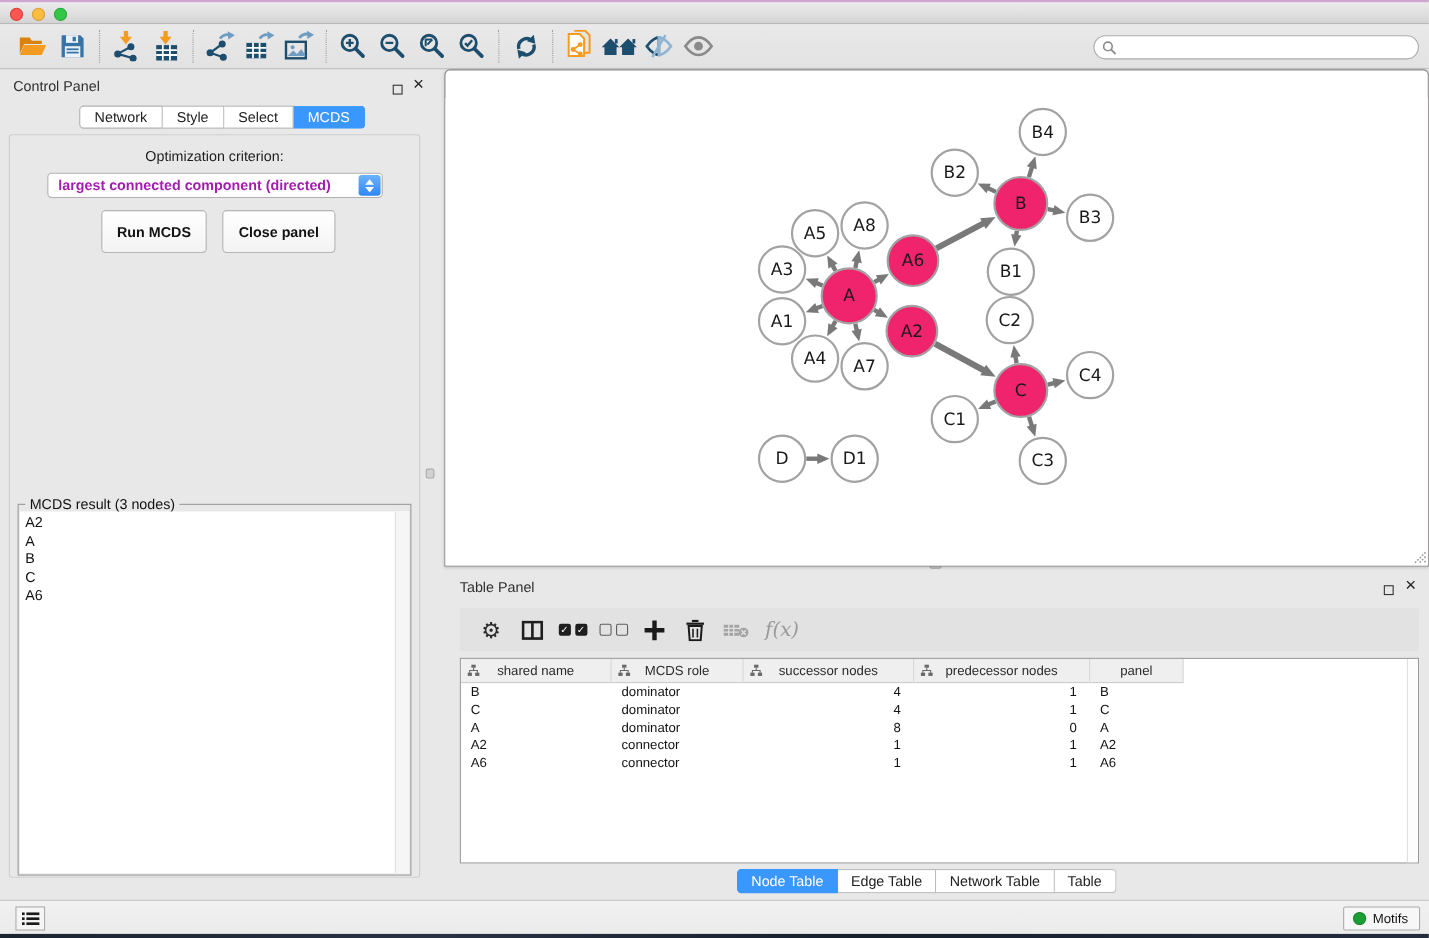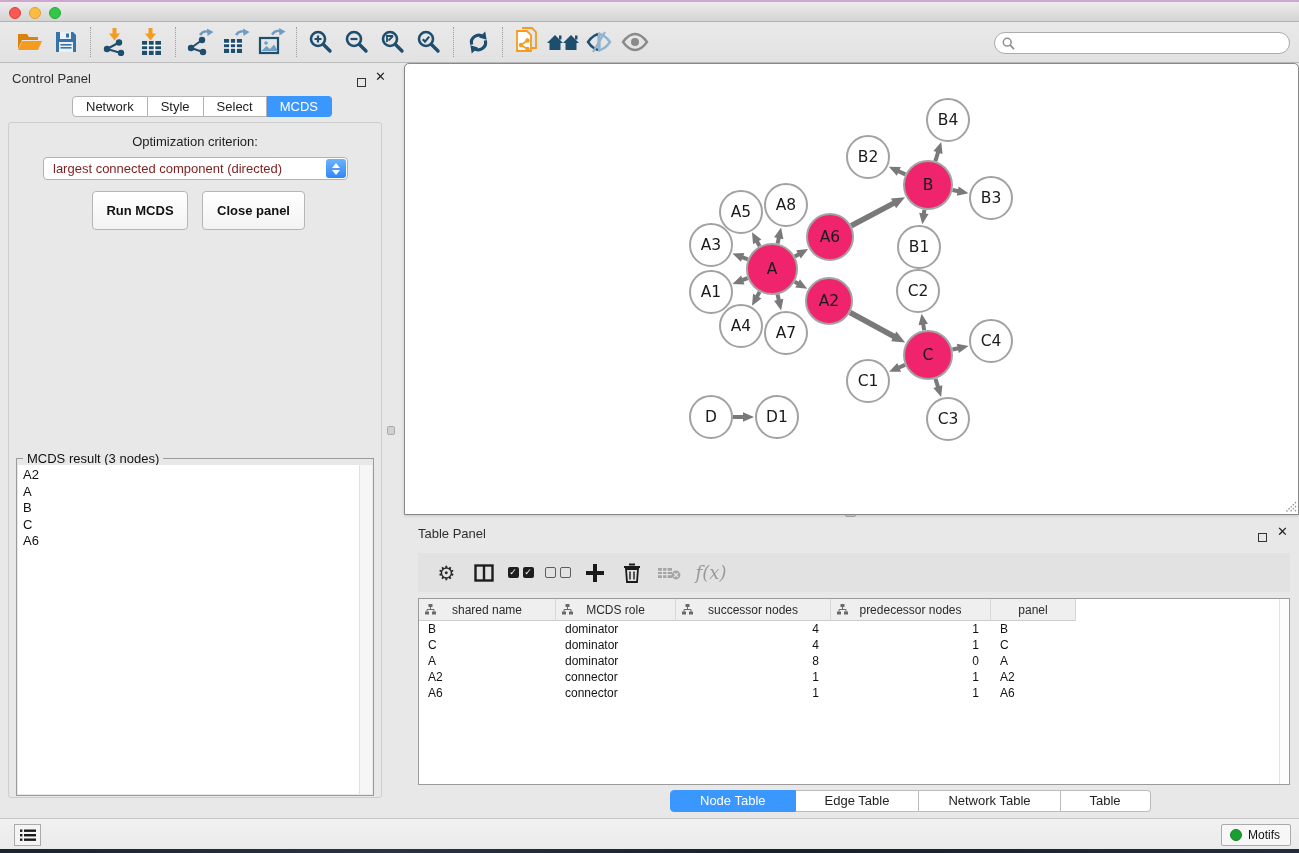--- a/index.html
+++ b/index.html
@@ -61,21 +61,21 @@
 
   .cp-inner {
     left:8px; top:122px; width:374px; height:676px;
     background:#E9E8E8; border:1px solid #CFCECE; border-radius:3px;
   }
   .opt-label { left:8px; top:134px; width:374px; text-align:center;
     font-size:13px; color:#1D1D1D; }
   .opt-select {
     left:43px; top:157px; width:305px; height:23px; background:#fff;
     border:1px solid #B2B1B1; border-radius:4px; display:flex; align-items:center;
-    font-size:13px; color:#7f1d1d; padding-left:9px;
+    font-size:13px; color:#a21caf; padding-left:9px;font-weight:bold;
   }
   .opt-stepper {
     position:absolute; right:1px; top:1px; width:20px; height:19px;
     background:linear-gradient(#6EB2FC,#2E87F8); border-radius:3px;
     display:flex; flex-direction:column; align-items:center; justify-content:center; gap:2px;
   }
   .chev-up, .chev-dn { width:0; height:0; border-left:4px solid transparent;
     border-right:4px solid transparent; }
   .chev-up { border-bottom:5px solid #fff; }
   .chev-dn { border-top:5px solid #fff; }
@@ -149,21 +149,21 @@
   .nt-body { position:absolute; left:0; top:22px; right:10px; bottom:0; }
   .nt-row { display:flex; height:16px; }
   .nt-cell { font-size:12px; color:#131313; line-height:16px; white-space:nowrap;
     overflow:hidden; }
   .nt-scroll { position:absolute; right:0; top:0; bottom:0; width:10px;
     background:#FDFDFD; border-left:1px solid #E2E1E1; }
 
   .tp-tabs { left:670px; top:790px; height:22px; display:flex; }
   .tp-tab {
     border:1px solid #BDBCBC; border-left:none; background:#fff; font-size:13px;
-    color:#222; padding:0 29px; line-height:20px; cursor:default;
+    color:#222; padding:0 12px; line-height:20px; cursor:default;
   }
   .tp-tab:first-child { border-left:1px solid #BDBCBC; border-radius:4px 0 0 4px; }
   .tp-tab:last-child { border-radius:0 4px 4px 0; }
   .tp-tab.sel { background:#3A97FD; border-color:#3A97FD; color:#fff; }
 
   
   .statusbar {
     left:0; top:818px; width:1299px; height:31px;
     background:linear-gradient(#F2F1F1,#ECEBEB); border-top:1px solid #C7C6C6;
   }

